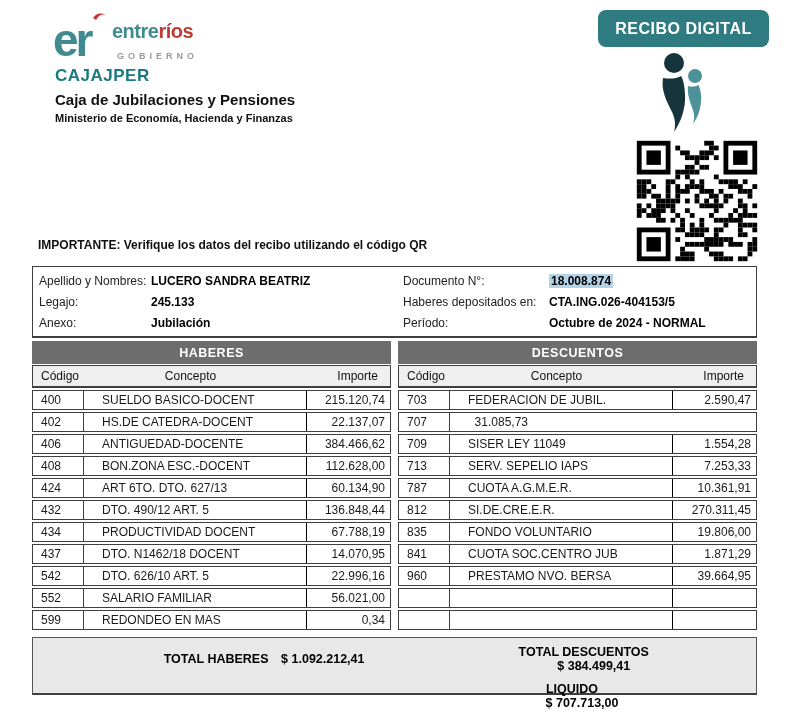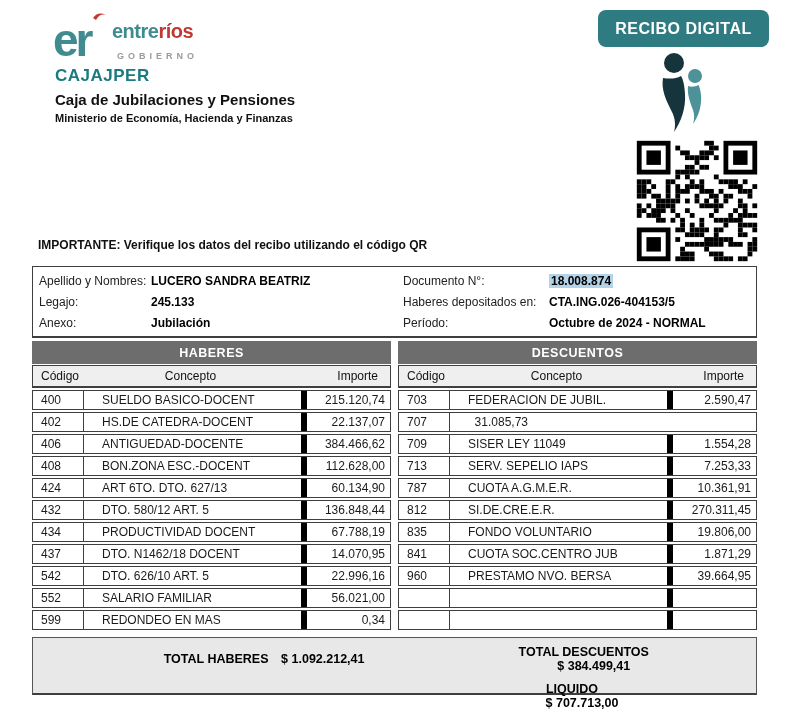--- a/index.html
+++ b/index.html
@@ -54,21 +54,21 @@
     box-sizing:border-box;display:flex;align-items:center;color:#111;
   }
   .tbl-colhead .h-cod{width:42px;padding-left:8px;}
   .tbl-colhead .h-con{flex:1;text-align:center;}
   .tbl-colhead .h-imp{width:80px;text-align:right;padding-right:12px;}
   .row{
     height:20px;border:1px solid #3f3f3f;box-sizing:border-box;margin-top:2px;
     display:flex;align-items:center;background:#fff;
   }
   .c-cod{width:42px;padding-left:8px;border-right:1px solid #3f3f3f;align-self:stretch;display:flex;align-items:center;}
-  .c-con{flex:1;padding-left:18px;border-right:6px solid #000000;align-self:stretch;display:flex;align-items:center;white-space:nowrap;overflow:hidden;}
+  .c-con{flex:1;padding-left:18px;border-right:1px solid #000000;align-self:stretch;display:flex;align-items:center;white-space:nowrap;overflow:hidden;}
   .c-imp{width:78px;text-align:right;padding-right:5px;}
   
   .totals{
     position:absolute;left:32px;top:637px;width:725px;height:58px;
     background:#e8e8e8;border:1px solid #555;border-bottom:2px solid #3f3f3f;
     box-sizing:border-box;font-size:12.5px;font-weight:bold;color:#000;
   }
   .tot-row{display:flex;margin-top:7px;gap:47px;}
   .tot-half{width:358px;display:flex;justify-content:flex-end;align-items:center;}
   .tot-half.right{margin-left:7px;flex-direction:column;}
@@ -377,21 +377,21 @@
           <span class="c-con">BON.ZONA ESC.-DOCENT</span>
           <span class="c-imp">112.628,00</span>
         </div>
         <div class="row">
           <span class="c-cod">424</span>
           <span class="c-con">ART 6TO. DTO. 627/13</span>
           <span class="c-imp">60.134,90</span>
         </div>
         <div class="row">
           <span class="c-cod">432</span>
-          <span class="c-con">DTO. 580/12 ART. 5</span>
+          <span class="c-con">DTO. 490/12 ART. 5</span>
           <span class="c-imp">136.848,44</span>
         </div>
         <div class="row">
           <span class="c-cod">434</span>
           <span class="c-con">PRODUCTIVIDAD DOCENT</span>
           <span class="c-imp">67.788,19</span>
         </div>
         <div class="row">
           <span class="c-cod">437</span>
           <span class="c-con">DTO. N1462/18 DOCENT</span>

